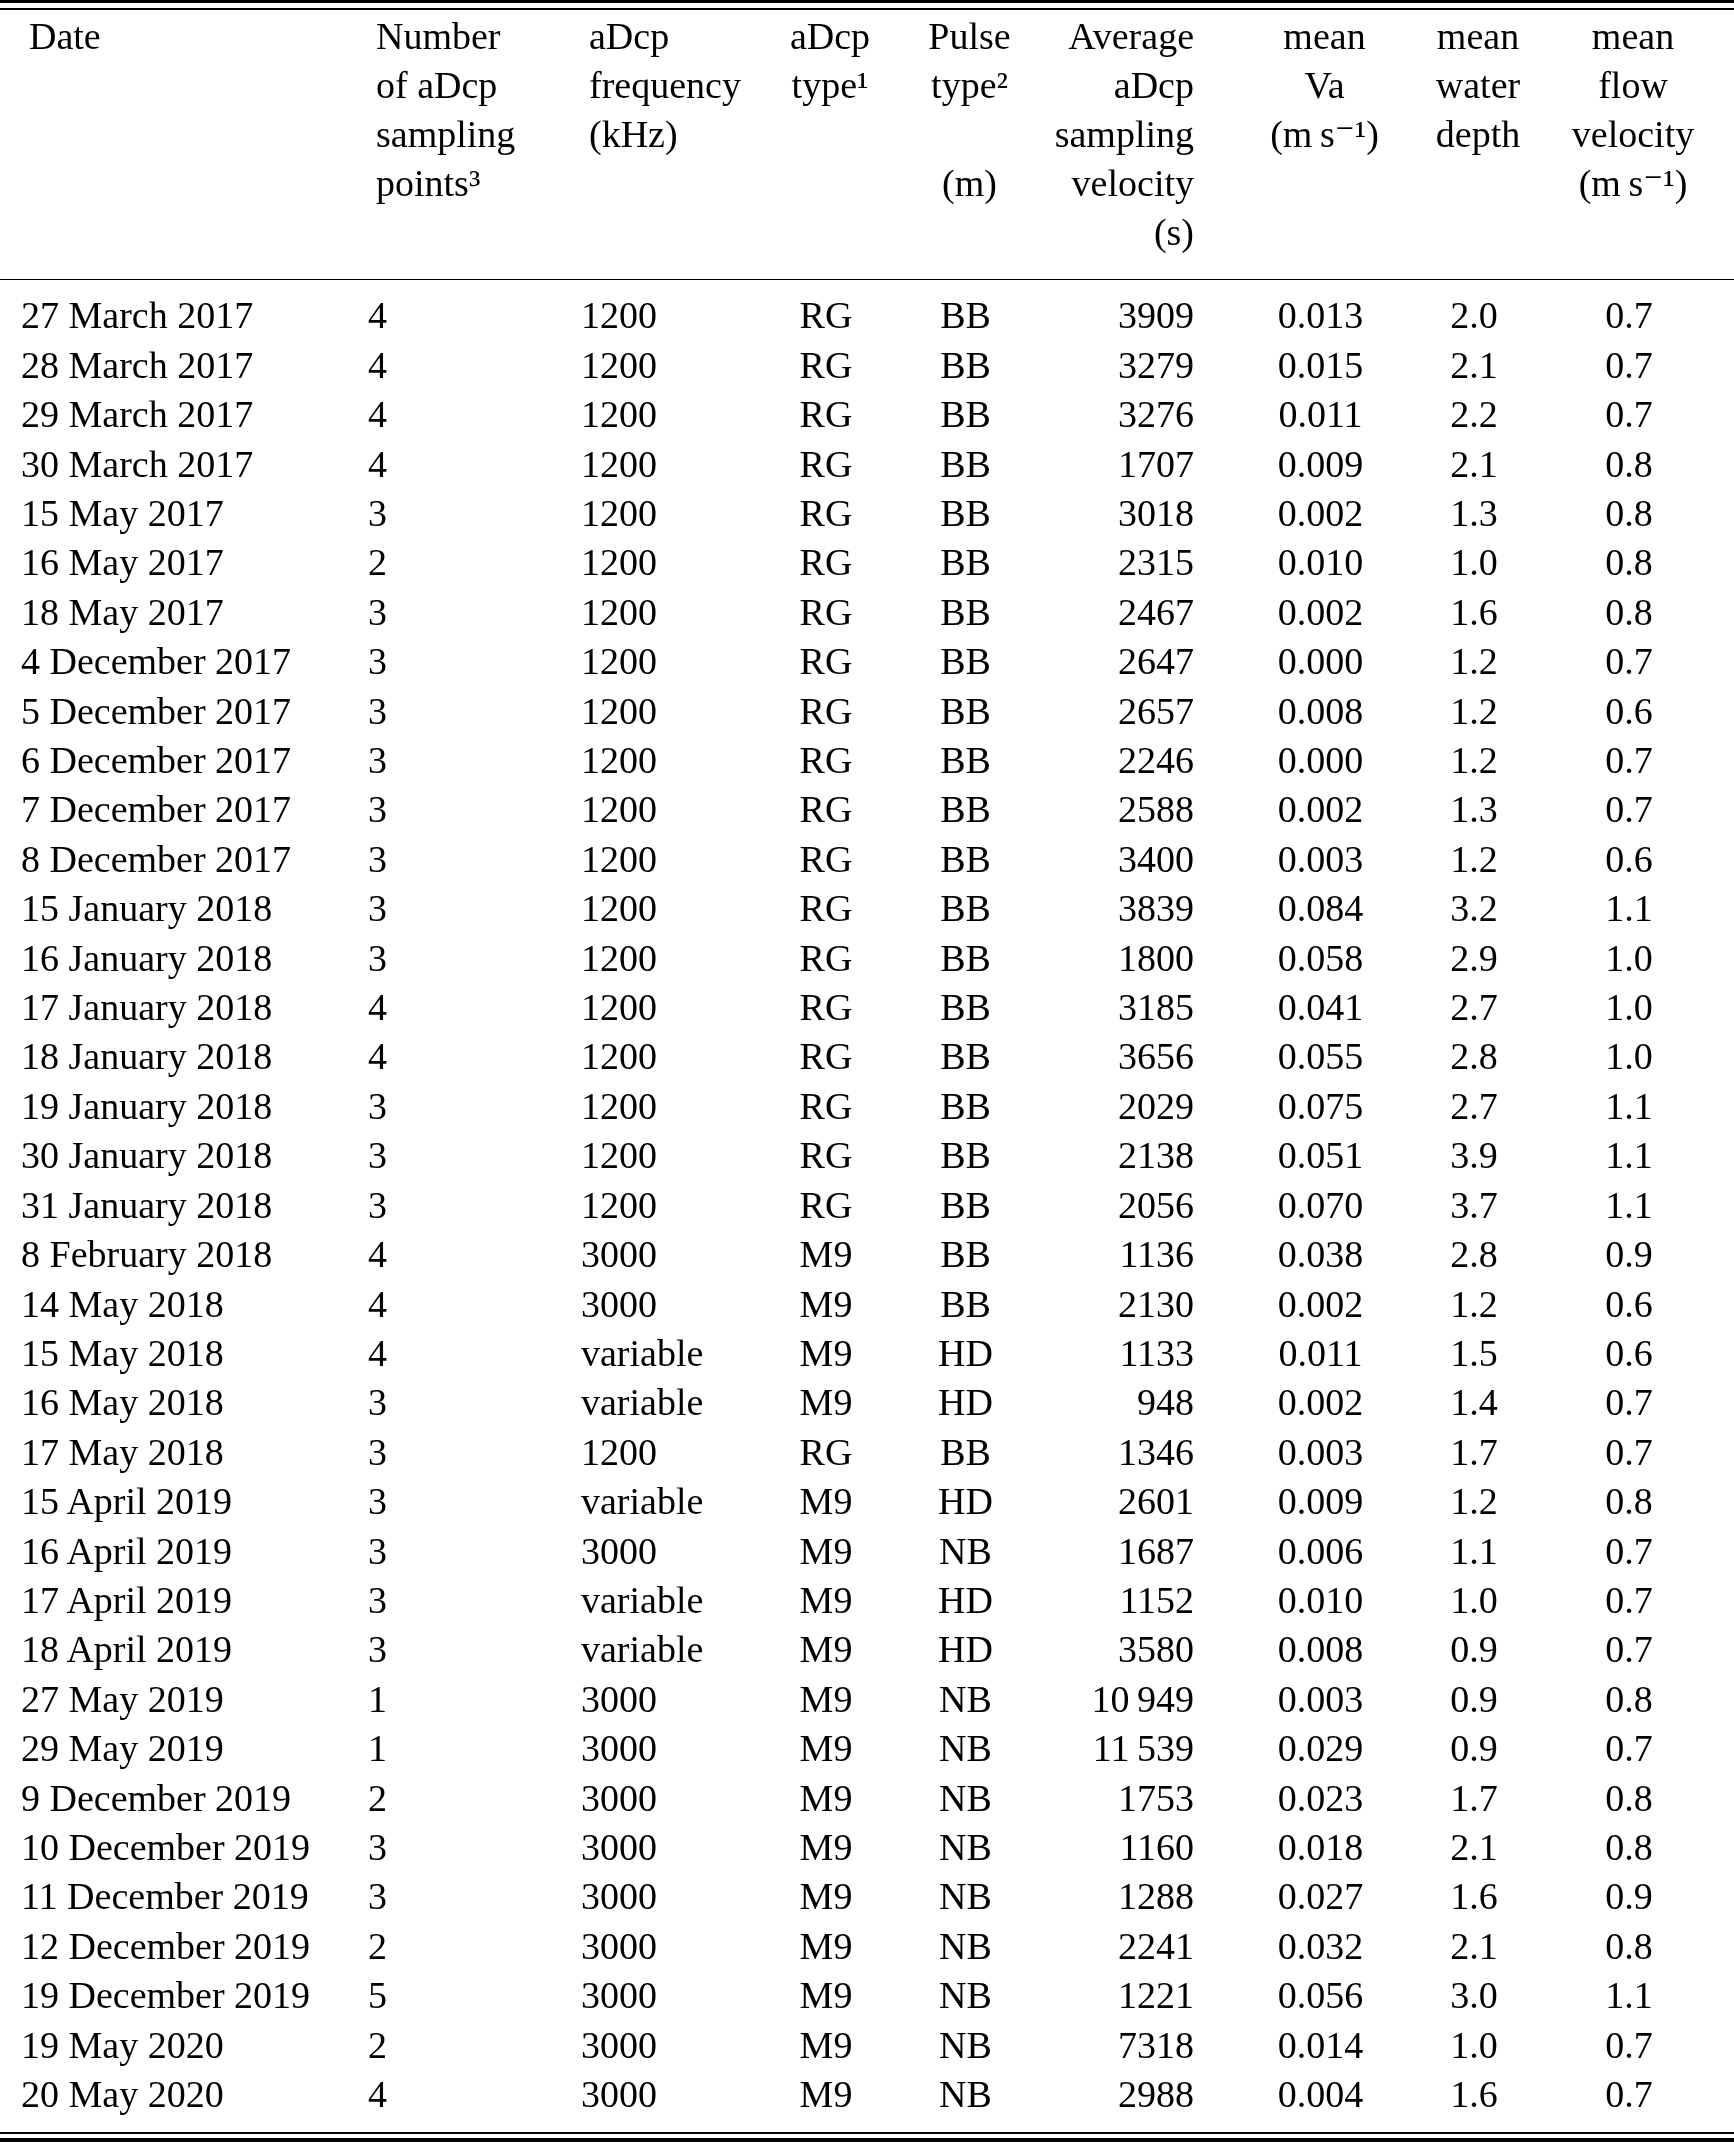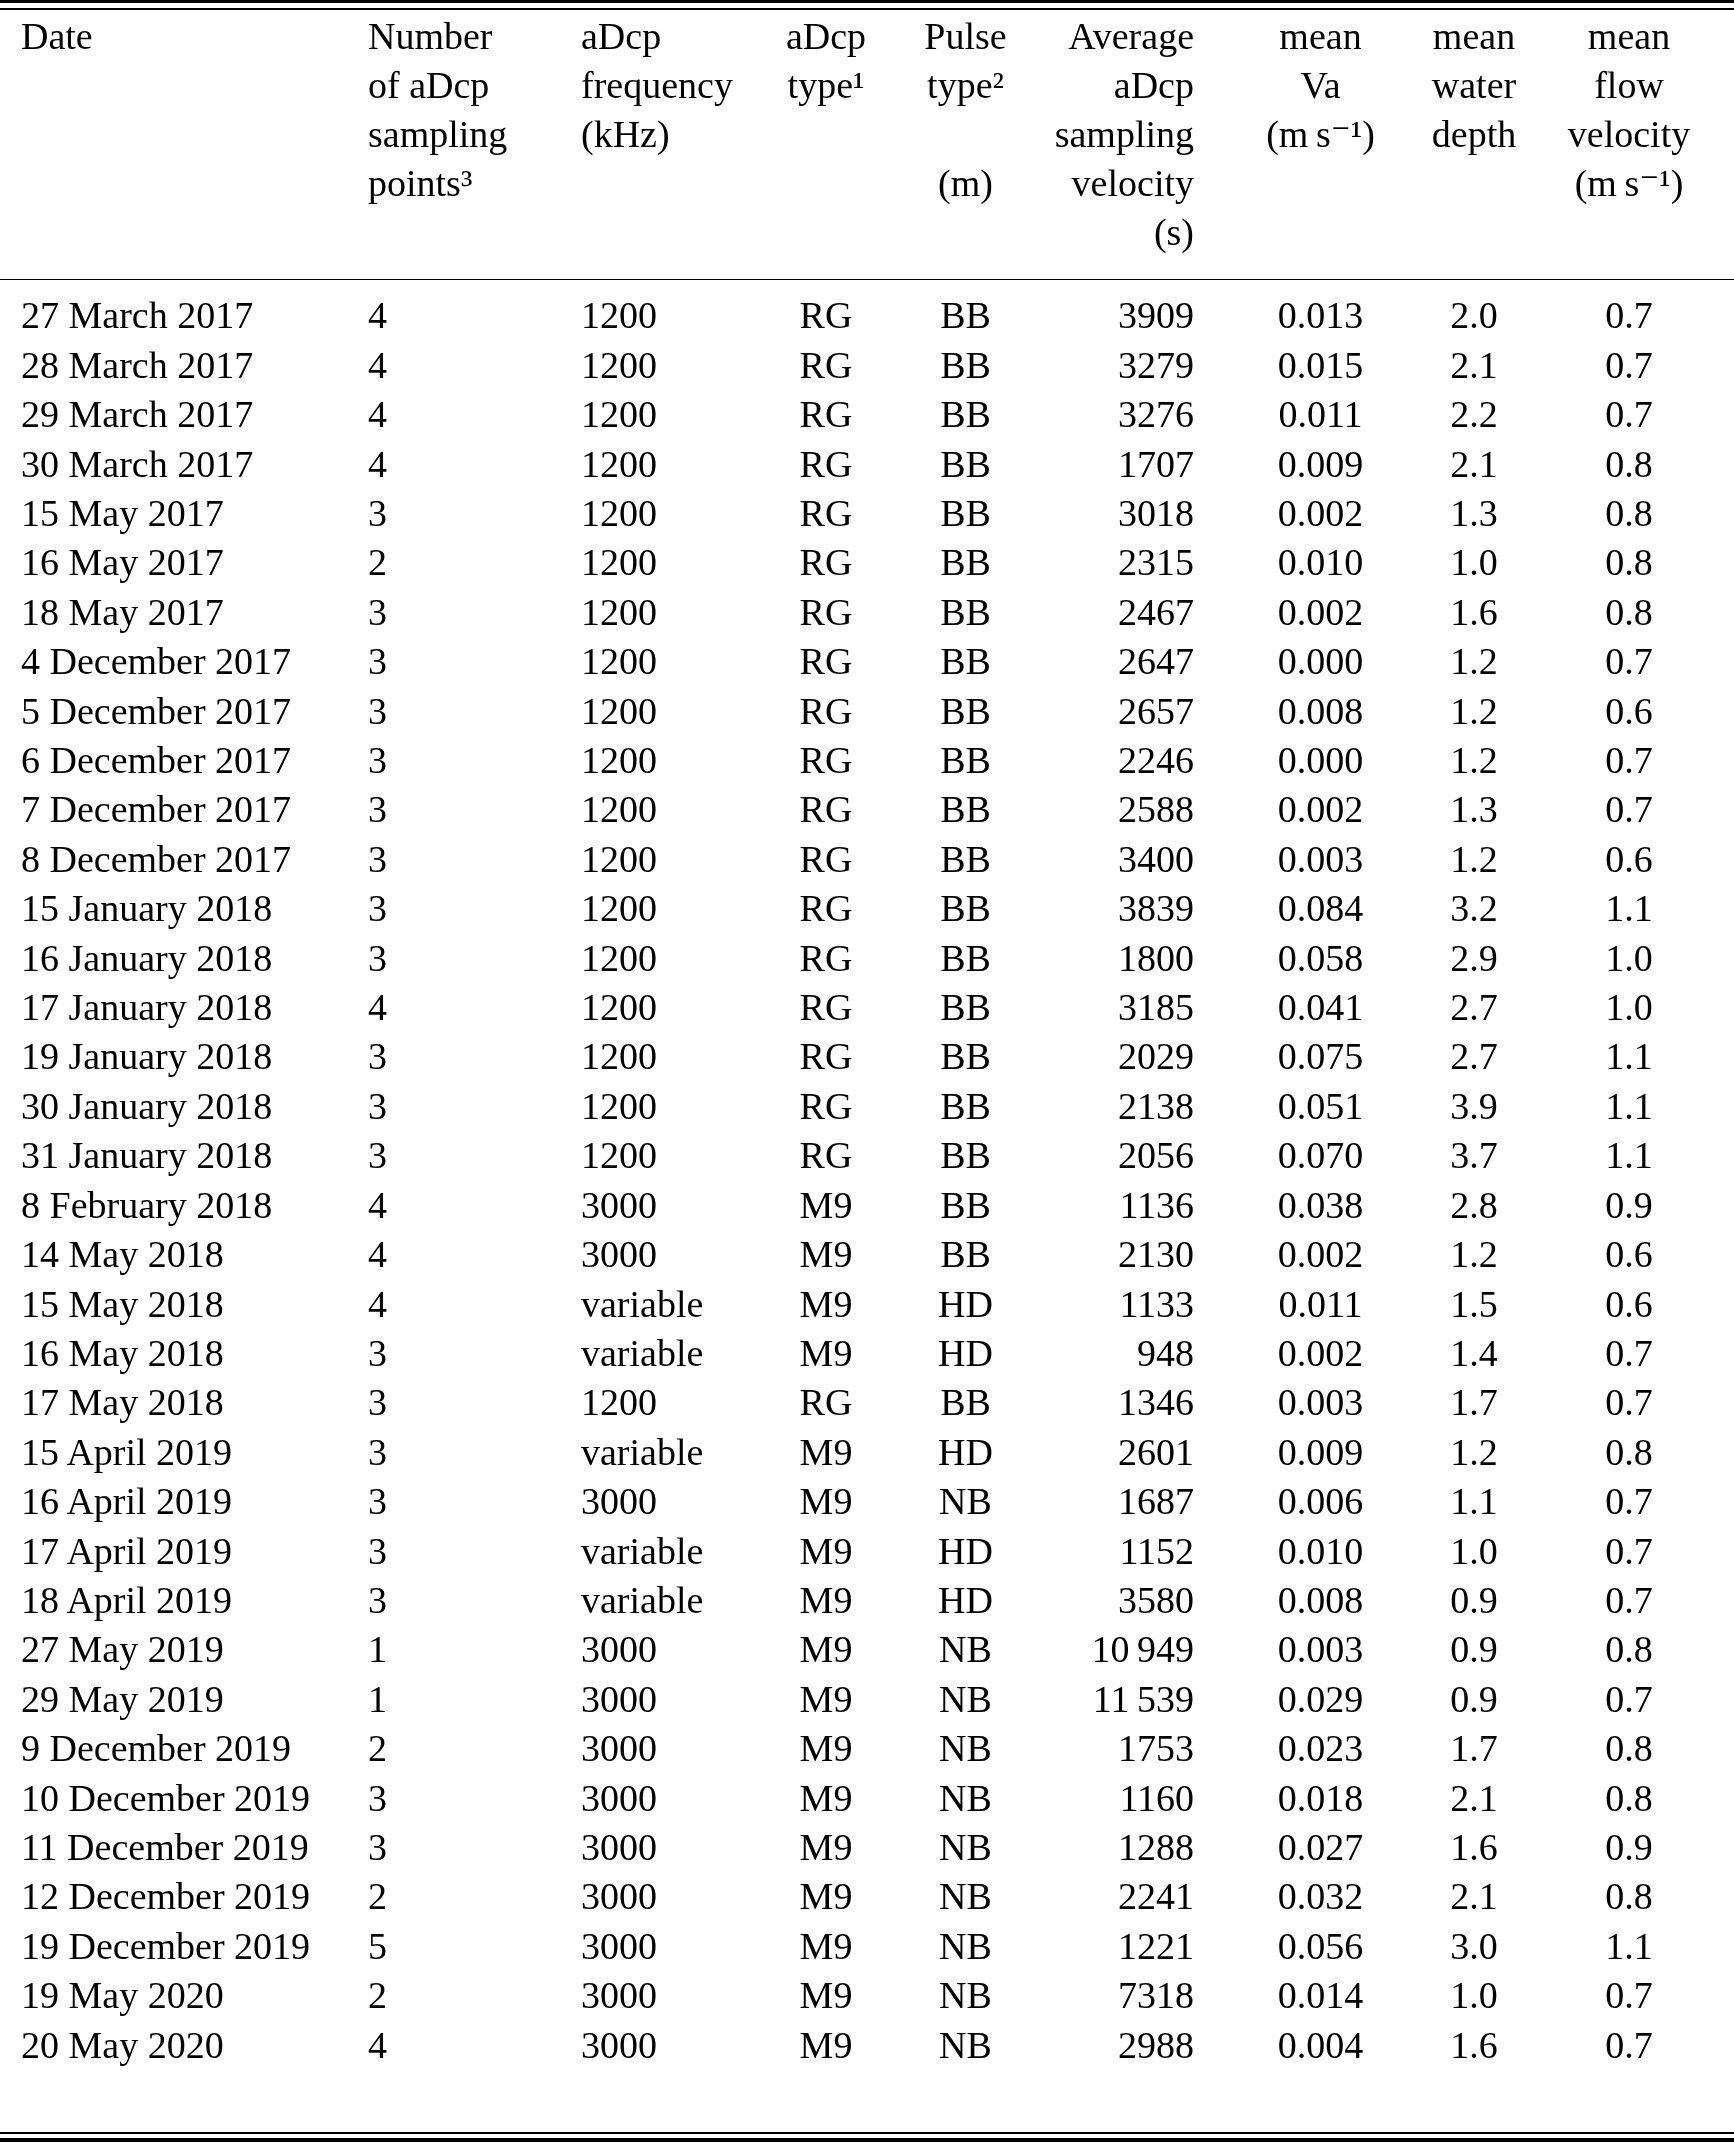--- a/index.html
+++ b/index.html
@@ -25,21 +25,21 @@
     table-layout:fixed;
     width:1734px;
     font-size:38px;
   }
   thead td{
     vertical-align:top;
     padding-top:11.7px;
     padding-bottom:22.7px;
     border-bottom:1.7px solid #000;
   }
-  .hl{height:49px;line-height:49px;white-space:nowrap;}
+  .hl{height:49px;line-height:49px;white-space:nowrap;margin-left:8px;}
   tbody td{
     padding-top:22px;
     line-height:26.4px;
     white-space:nowrap;
     vertical-align:baseline;
   }
   
   .col-date{text-align:left;padding-left:21px;}
   .col-points{text-align:left;}
   .col-frequency{text-align:left;padding-left:46px;}
@@ -280,20 +280,31 @@
           <td class="col-points">4</td>
           <td class="col-frequency">1200</td>
           <td class="col-adcp-type">RG</td>
           <td class="col-pulse-type">BB</td>
           <td class="col-duration">3185</td>
           <td class="col-mean-va">0.041</td>
           <td class="col-water-depth">2.7</td>
           <td class="col-flow-velocity">1.0</td>
         </tr>
         <tr>
+          <td class="col-date">18 January 2018</td>
+          <td class="col-points">4</td>
+          <td class="col-frequency">1200</td>
+          <td class="col-adcp-type">RG</td>
+          <td class="col-pulse-type">BB</td>
+          <td class="col-duration">3656</td>
+          <td class="col-mean-va">0.055</td>
+          <td class="col-water-depth">2.8</td>
+          <td class="col-flow-velocity">1.0</td>
+        </tr>
+        <tr>
           <td class="col-date">19 January 2018</td>
           <td class="col-points">3</td>
           <td class="col-frequency">1200</td>
           <td class="col-adcp-type">RG</td>
           <td class="col-pulse-type">BB</td>
           <td class="col-duration">2029</td>
           <td class="col-mean-va">0.075</td>
           <td class="col-water-depth">2.7</td>
           <td class="col-flow-velocity">1.1</td>
         </tr>

